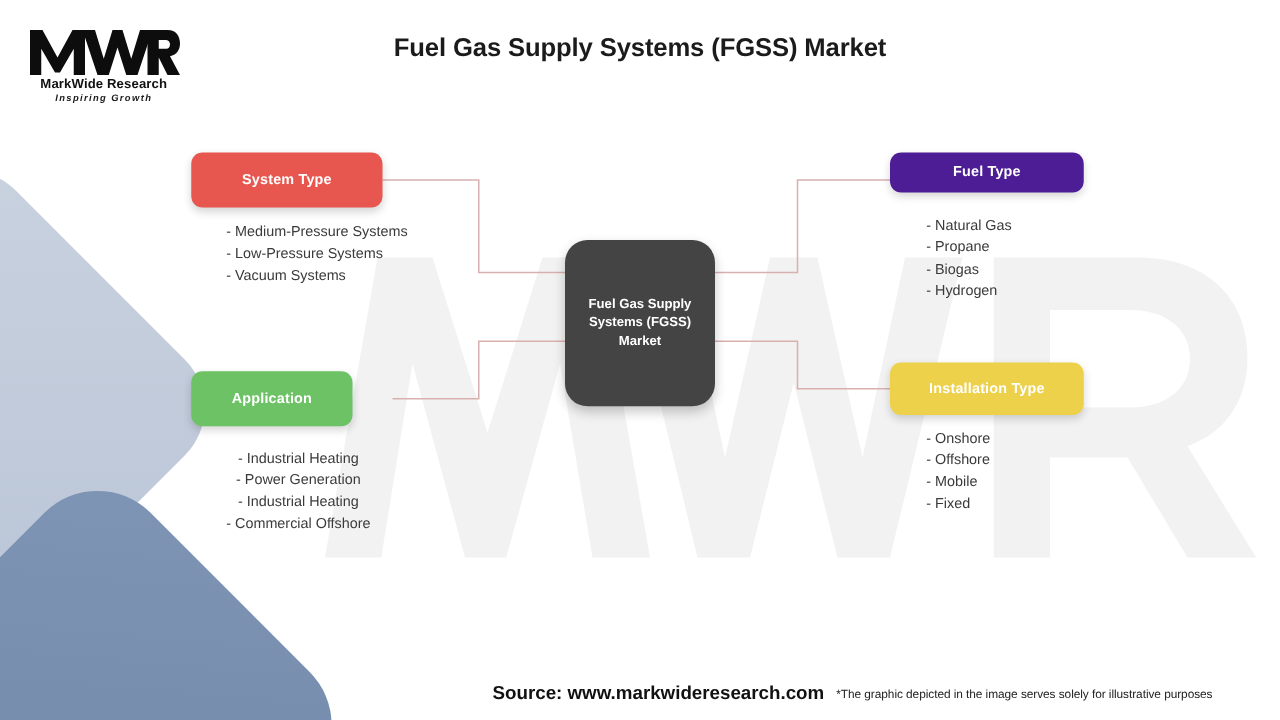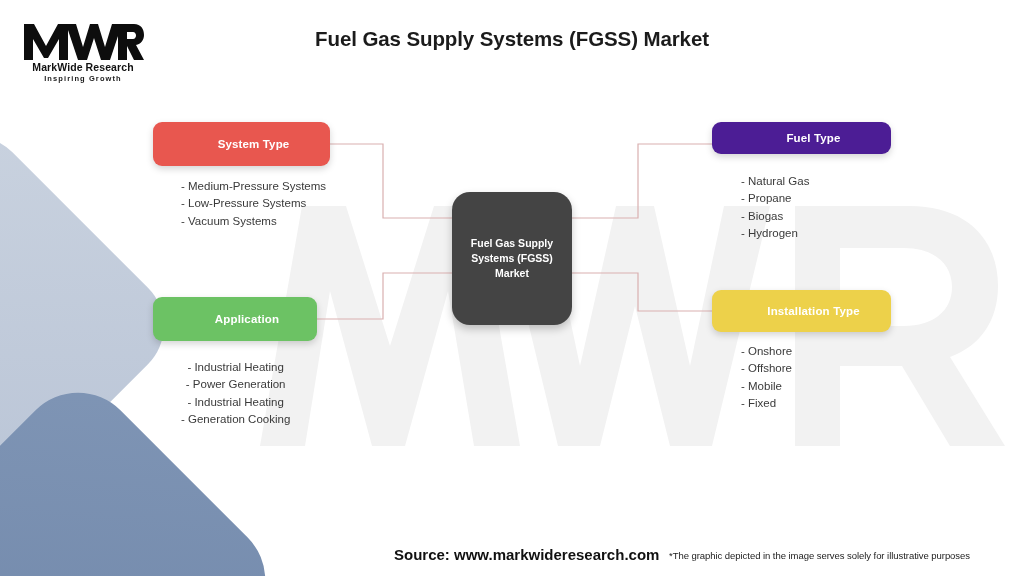--- a/index.html
+++ b/index.html
@@ -75,20 +75,21 @@
     text-align: center;
     margin-top: -1px;
   }
   .logo-tag {
     font-size: 7.5px;
     font-weight: bold;
     color: #1a1a1a;
     letter-spacing: 1.1px;
     text-align: center;
     margin-top: 1px;
+    font-style: italic;
   }
 
   
   .page-title {
     position: absolute;
     left: 0;
     top: 27px;
     width: 1024px;
     text-align: center;
     font-size: 20.5px;
@@ -107,32 +108,31 @@
   }
 
   
   .node {
     position: absolute;
     border-radius: 9px;
     display: flex;
     align-items: center;
     justify-content: center;
     box-shadow: 0 3px 7px rgba(0,0,0,0.17);
-    padding-left: 24px;
   }
   .node-label {
     font-size: 11.5px;
     font-weight: bold;
     color: #ffffff;
     letter-spacing: 0.15px;
     text-align: center;
   }
   .node-sys   { left: 153px; top: 122px; width: 153px; height: 44px; background: #e8574f; }
   .node-fuel  { left: 712px; top: 122px; width: 155px; height: 32px; background: #4c1d95; align-items: center; }
-  .node-app   { left: 153px; top: 297px; width: 140px; height: 44px; background: #6cc264; justify-content: center; }
+  .node-app   { left: 153px; top: 297px; width: 129px; height: 44px; background: #6cc264; justify-content: center; }
   .node-inst  { left: 712px; top: 290px; width: 155px; height: 42px; background: #edd14a; }
 
   
   .center-node {
     position: absolute;
     left: 452px;
     top: 192px;
     width: 120px;
     height: 133px;
     background: #444444;
@@ -250,21 +250,21 @@
     <div>- Hydrogen</div>
   </div>
 
   <div class="node node-app">
     <span class="node-label">Application</span>
   </div>
   <div class="item-list list-app">
     <div>- Industrial Heating</div>
     <div>- Power Generation</div>
     <div>- Industrial Heating</div>
-    <div>- Generation Cooking</div>
+    <div>- Commercial Offshore</div>
   </div>
 
   <div class="node node-inst">
     <span class="node-label">Installation Type</span>
   </div>
   <div class="item-list list-inst">
     <div>- Onshore</div>
     <div>- Offshore</div>
     <div>- Mobile</div>
     <div>- Fixed</div>

